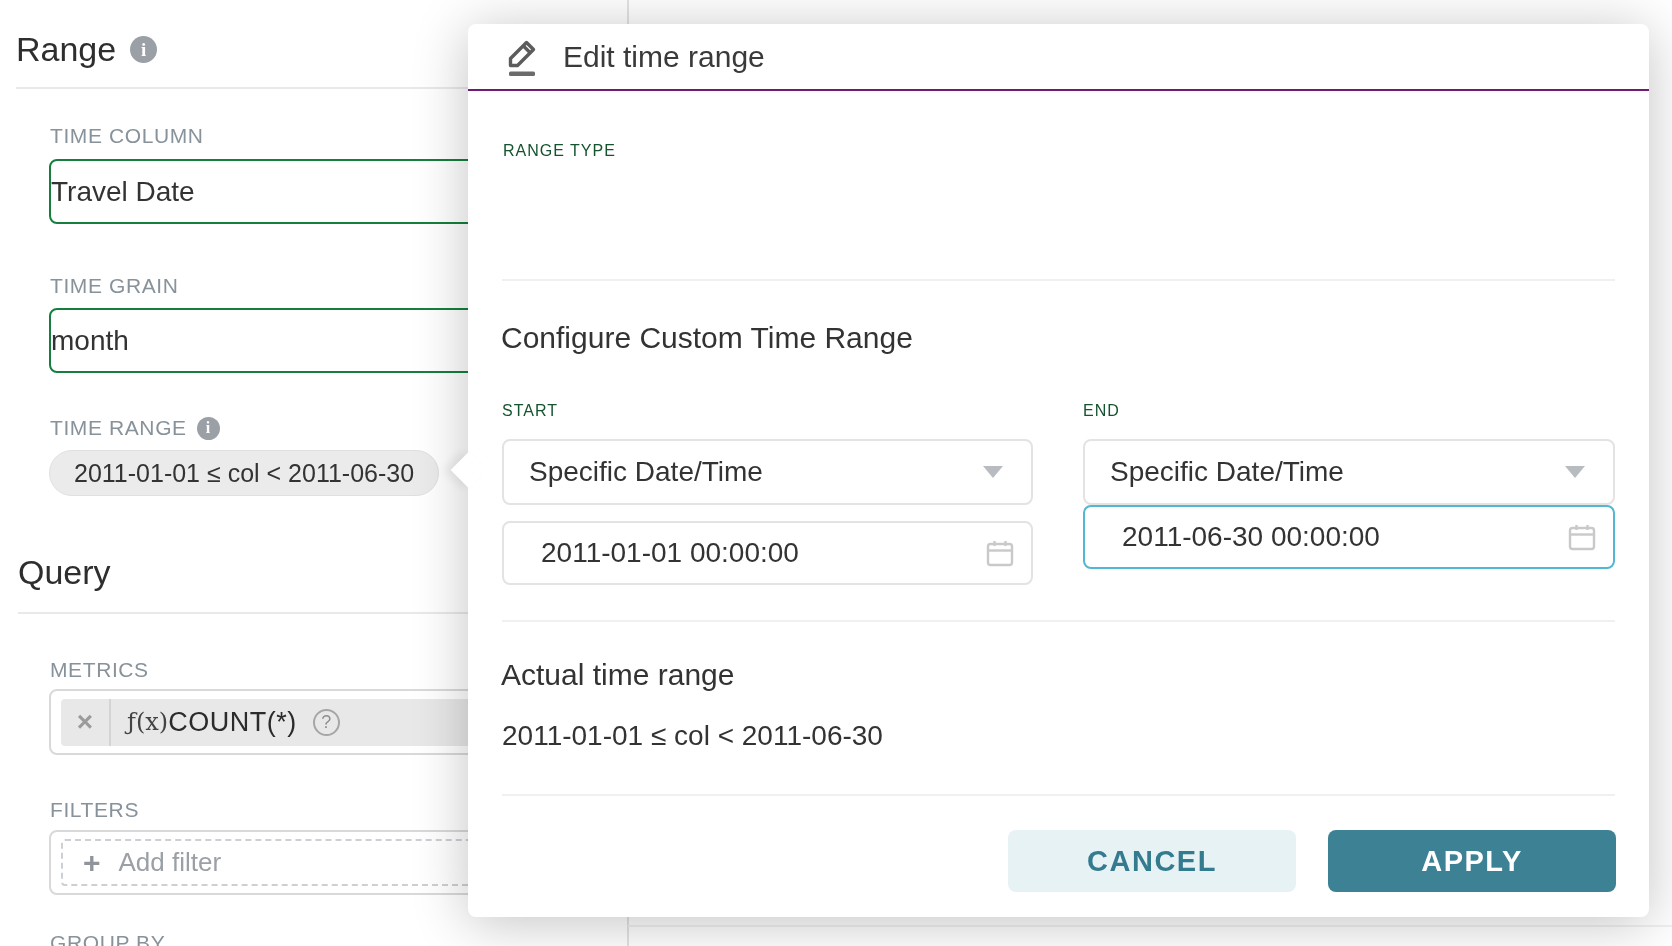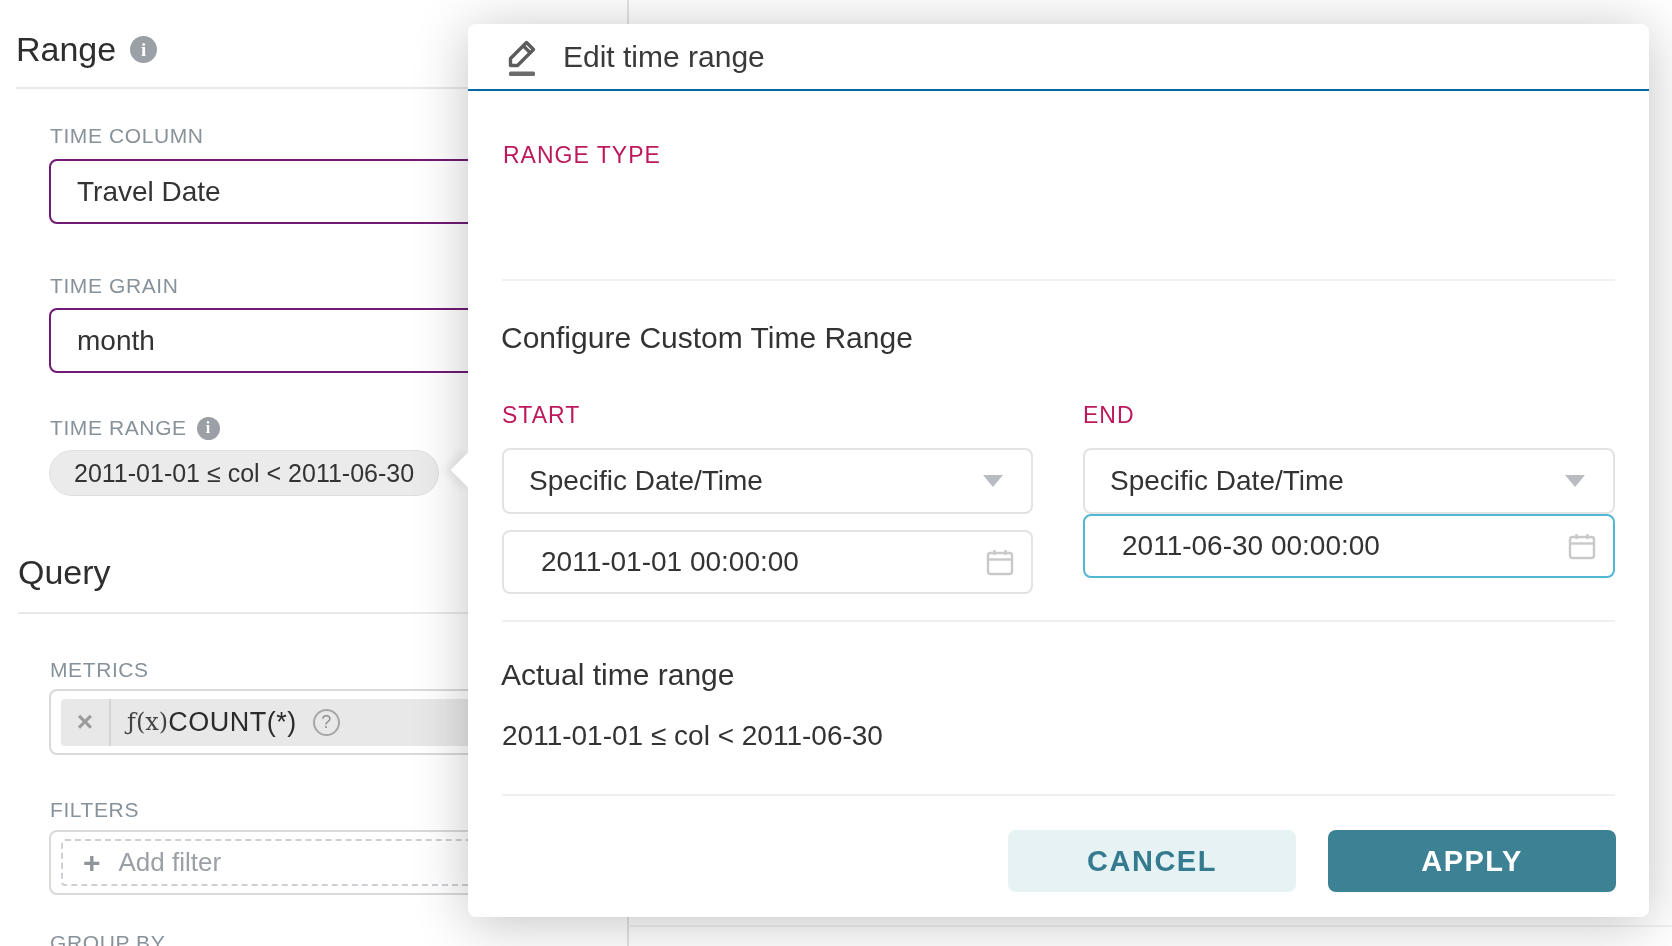--- a/index.html
+++ b/index.html
@@ -7,22 +7,22 @@
     position:relative;width:1672px;height:946px;overflow:hidden;
     background:#fff;font-family:"Liberation Sans", sans-serif;color:#333;
   }
   .abs{position:absolute;}
   
   .section-title{font-size:34px;font-weight:500;color:#2e2e2e;display:flex;align-items:center;gap:14px;}
   .panel-label{font-size:21px;color:#87929a;letter-spacing:.6px;display:flex;align-items:center;gap:10px;}
   .hdivider{height:2px;background:#e9e9e9;}
   .vline{width:2px;background:#e3e3e3;}
   .ctl-box{
-    box-sizing:border-box;height:65px;background:#fff;border:2px solid #701a75;border-radius:8px;
-    display:flex;align-items:center;padding-left:26px;font-size:28px;color:#333;
+    box-sizing:border-box;height:65px;background:#fff;border:2px solid #15803d;border-radius:8px;
+    display:flex;align-items:center;font-size:28px;color:#333;
   }
   .info-icon{
     display:inline-flex;align-items:center;justify-content:center;
     background:#9aa0a6;color:#fff;border-radius:50%;font-weight:bold;font-family:"Liberation Serif",serif;
   }
   .info-lg{width:27px;height:27px;font-size:19px;}
   .info-sm{width:23px;height:23px;font-size:16px;}
   .pill{
     display:inline-flex;align-items:center;height:46px;border-radius:23px;background:#ebebeb;
     border:1px solid #e0e0e0;padding:0 24px;font-size:25px;color:#333;box-sizing:border-box;
@@ -44,23 +44,23 @@
     color:#9aa0a6;font-size:26px;box-sizing:border-box;cursor:pointer;}
   .plus{font-size:30px;color:#8f959b;margin:0 18px 0 20px;font-weight:bold;}
   
   #modal{
     left:468px;top:24px;width:1181px;height:893px;background:#fff;border-radius:8px;
     box-shadow:0 6px 55px rgba(0,0,0,.24);
   }
   #modal-arrow{left:-12px;top:433px;width:26px;height:26px;background:#fff;transform:rotate(45deg);
     box-shadow:-5px 5px 9px rgba(0,0,0,.07);}
   .modal-header{left:0;top:0;width:100%;height:67px;display:flex;align-items:center;gap:24px;
-    padding-left:37px;box-sizing:border-box;border-bottom:2px solid #0369a1;}
+    padding-left:37px;box-sizing:border-box;border-bottom:2px solid #701a75;}
   .modal-title{font-size:30px;color:#3a3a3a;}
-  .m-label{font-size:23px;color:#be185d;letter-spacing:1px;}
+  .m-label{font-size:16px;color:#14532d;letter-spacing:1px;}
   .select{
     box-sizing:border-box;height:66px;border:2px solid #e3e3e3;border-radius:8px;background:#fff;
     display:flex;align-items:center;padding:0 28px 0 25px;font-size:28px;color:#333;cursor:pointer;
   }
   .caret{width:0;height:0;border-left:10px solid transparent;border-right:10px solid transparent;
     border-top:12px solid #b8bcc0;margin-left:auto;}
   .m-div{height:2px;background:#f0f0f0;left:34px;width:1113px;}
   .m-heading{font-size:30px;font-weight:500;color:#333;}
   .dt-input{
     box-sizing:border-box;width:100%;height:64px;border:2px solid #e3e3e3;border-radius:8px;

